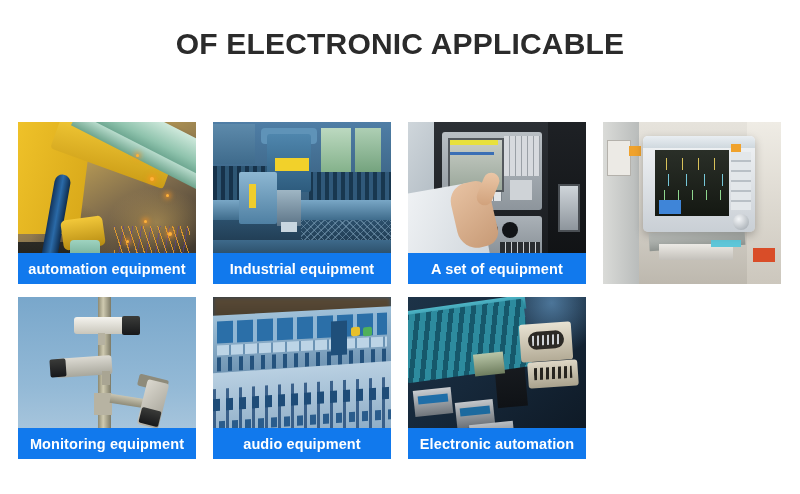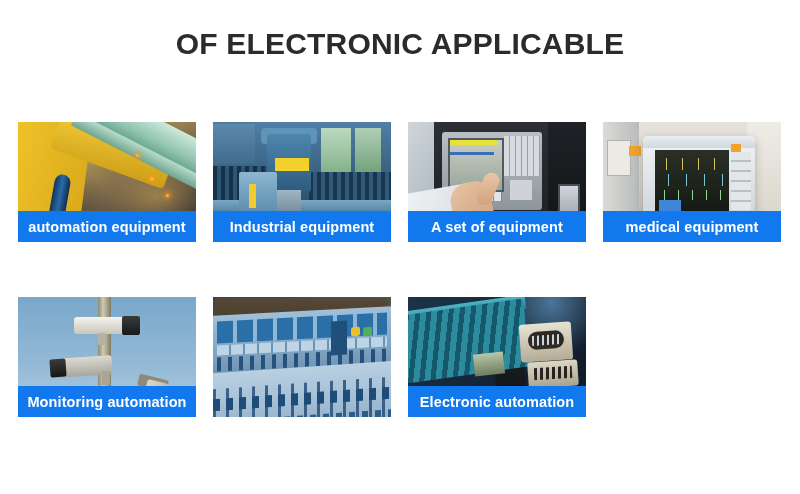--- a/index.html
+++ b/index.html
@@ -30,21 +30,21 @@
     left:18px; top:122px;
     width:764px;
     display:grid;
     grid-template-columns:repeat(4,178px);
     grid-template-rows:162px 162px;
     column-gap:17px;
     row-gap:13px;
   }
   .card{
     position:relative;
-    width:178px;height:120px;
+    width:178px;height:162px;
     overflow:hidden;
     background:#dfe6ec;
   }
   .photo{
     position:absolute;inset:0;
     overflow:hidden;
   }
   .label{
     position:absolute;
     left:0;right:0;bottom:0;
@@ -342,56 +342,56 @@
           <div class="bezelTop"></div>
         <div class="scr"></div>
         <div class="wave w1"></div>
           <div class="wave w2"></div>
           <div class="wave w3"></div>
         <div class="numbox"></div>
         <div class="btnO"></div>
           <div class="btns"></div>
           <div class="dial"></div>
       </div>
-      <div class="label">medical equipment</div>
     </div>
 
     <div class="card">
       <div class="photo ph-monitor">
         <div class="mast"></div>
         <div class="c1body"></div>
           <div class="c1lens"></div>
           <div class="c1arm"></div>
         <div class="c2body"></div>
           <div class="c2lens"></div>
           <div class="c2arm"></div>
         <div class="brk"></div>
           <div class="c3arm"></div>
         <div class="c3hood"></div>
           <div class="c3body"></div>
           <div class="c3lens"></div>
       </div>
-      <div class="label">Monitoring automation</div>
+      <div class="label">Monitoring equipment</div>
     </div>
 
     <div class="card">
       <div class="photo ph-audio">
         <div class="backwall"></div>
         <div class="upper"></div>
         <div class="scrRow"></div>
           <div class="scrRow2"></div>
           <div class="knobRow"></div>
         <div class="meterL"></div>
           <div class="amber"></div>
           <div class="green"></div>
         <div class="lower"></div>
         <div class="faders"></div>
           <div class="fknobs"></div>
           <div class="fknobs2"></div>
       </div>
+      <div class="label">audio equipment</div>
     </div>
 
 
     <div class="card">
       <div class="photo ph-elec">
         <div class="glow"></div>
         <div class="pcb"></div>
         <div class="blackcol"></div>
         <div class="hsTop"></div>
           <div class="heatsink"></div>

